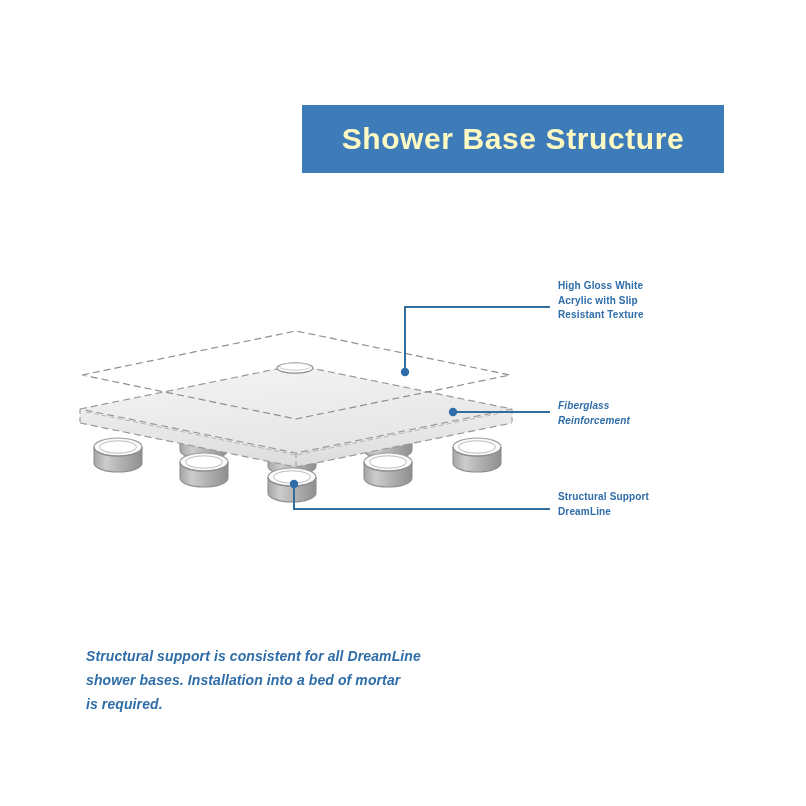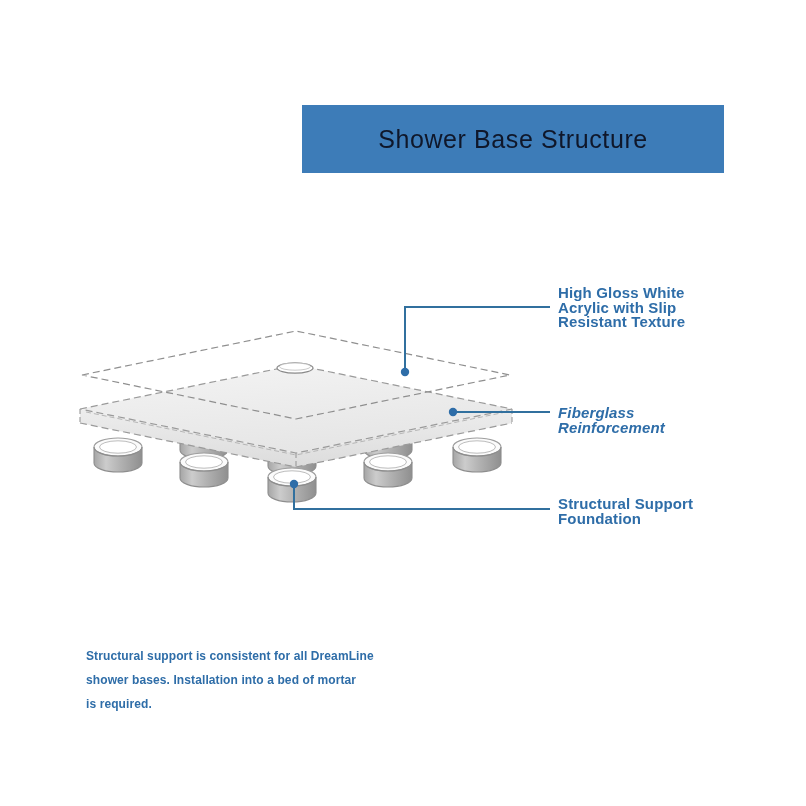--- a/index.html
+++ b/index.html
@@ -25,63 +25,63 @@
     left: 302px;
     top: 105px;
     width: 422px;
     height: 68px;
     background: #3d7cb8;
     display: flex;
     align-items: center;
     justify-content: center;
   }
   #title-banner .title-text {
-    color: #0f172a;
-    font-size: 25px;
-    font-weight: normal;
+    color: #fef9c3;
+    font-size: 30px;
+    font-weight: bold;
     letter-spacing: 0.6px;
     white-space: nowrap;
   }
 
   
   #diagram-svg {
     position: absolute;
     left: 0;
     top: 0;
     width: 806px;
     height: 806px;
   }
 
   
   .callout-label {
     position: absolute;
     color: #2e6da8;
-    font-size: 15px;
+    font-size: 10px;
     font-weight: bold;
     line-height: 14.5px;
     letter-spacing: 0.15px;
     white-space: pre-line;
-    margin-top: 7px;
   }
   #callout-label-0 { left: 558px; top: 279px; }
   #callout-label-1 { left: 558px; top: 399px; font-style: italic; }
   #callout-label-2 { left: 558px; top: 490px; }
 
   
   #footer-caption {
     position: absolute;
     left: 86px;
     top: 644px;
     width: 420px;
     color: #2e6da8;
-    font-size: 12px;
+    font-size: 14px;
     font-weight: bold;
     line-height: 24px;
     letter-spacing: 0.1px;
     white-space: pre-line;
+    font-style: italic;
   }
 </style>
 </head>
 <body>
 
 <div id="page">
 
   <div id="title-banner">
     <span class="title-text">Shower Base Structure</span>
   </div>
@@ -199,19 +199,19 @@
       </g>
     </g>
   </svg>
 
   <div class="callout-label" id="callout-label-0">High Gloss White
 Acrylic with Slip
 Resistant Texture</div>
   <div class="callout-label" id="callout-label-1">Fiberglass
 Reinforcement</div>
   <div class="callout-label" id="callout-label-2">Structural Support
-Foundation</div>
+DreamLine</div>
 
   <div id="footer-caption">Structural support is consistent for all DreamLine
 shower bases. Installation into a bed of mortar
 is required.</div>
 
 </div>
 
 </body></html>

